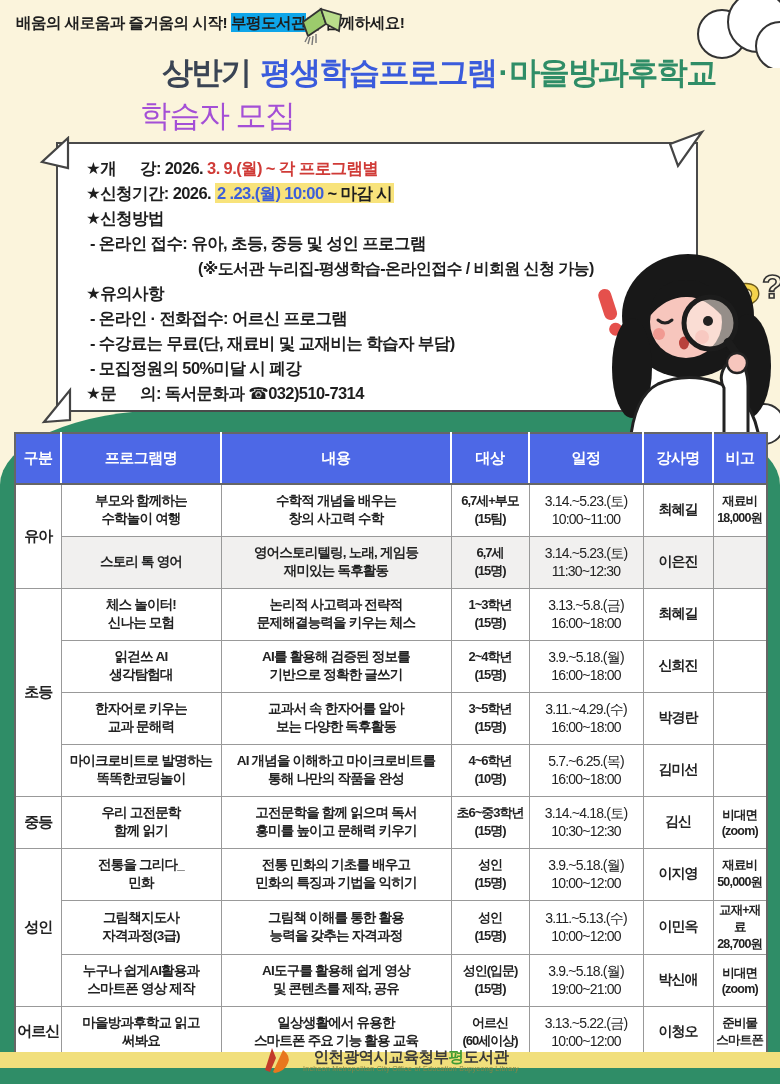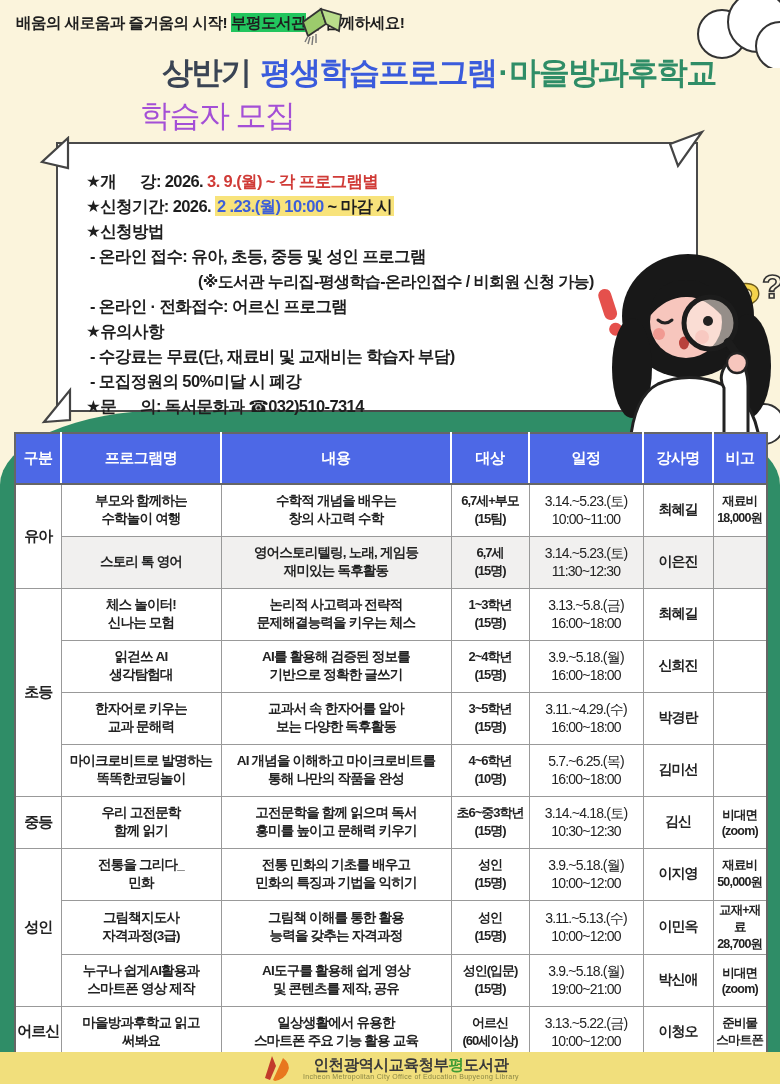--- a/index.html
+++ b/index.html
@@ -4,21 +4,21 @@
 <style>
   html,body{margin:0;padding:0;background:#e8e8e8;}
   .poster{
     position:relative;width:780px;height:1084px;overflow:hidden;
     background:#FBF4DC;
     font-family:"Liberation Sans","DejaVu Sans",sans-serif;
     color:#1e1e1e;
   }
   
   .tagline{position:absolute;left:16px;top:13px;font-size:15.5px;font-weight:700;letter-spacing:-0.5px;white-space:pre;}
-  .tagline .hl{background:#22c55e;padding:1px 0;}
+  .tagline .hl{background:#0ea5e9;padding:1px 0;}
   .book-svg{position:absolute;left:296px;top:0px;}
   .cloud-svg{position:absolute;left:684px;top:-10px;}
   .cloud2-svg{position:absolute;left:730px;top:398px;z-index:3;}
   
   .badge-2026{
     position:absolute;left:20px;top:58px;background:#F8E47E;border-radius:22px;
     padding:5px 15px;font-size:24px;font-weight:800;color:#2B3A55;letter-spacing:-1px;
   }
   .title-l1{position:absolute;left:124px;top:52px;font-size:31px;font-weight:800;letter-spacing:-1.5px;white-space:pre;margin-left:38px;}
   .title-l1 .semester{color:#3A4454;margin-right:10px;}
@@ -27,21 +27,21 @@
   .title-l1 .green{color:#2F8D67;}
   .title-l2{position:absolute;left:140px;top:95px;font-size:31px;font-weight:400;letter-spacing:-1.5px;color:#A44FD6;}
   
   .green-band{
     position:absolute;left:0;top:410px;width:780px;height:674px;background:#2F8D67;
     border-radius:170px 170px 0 0 / 75px 75px 0 0;z-index:1;
   }
   
   .notice-box{
     position:absolute;left:56px;top:142px;width:642px;height:270px;background:#fff;
-    border:2.5px solid #4a4a4a;z-index:2;box-sizing:border-box;padding:25px 0 0 28px;
+    border:2.5px solid #4a4a4a;z-index:2;box-sizing:border-box;padding:12px 0 0 28px;
   }
   .nline{height:25px;line-height:25px;font-size:16.5px;font-weight:700;white-space:pre;letter-spacing:-0.6px;}
   .nline .red{color:#D03B37;}
   .nline .blue{color:#3D5FD9;}
   .nline .hl{background:#F8E37B;padding:1px 2px;}
   .nline.indent{padding-left:112px;font-size:16px;}
   .ear{position:absolute;z-index:3;}
   
   .girl-svg{position:absolute;left:596px;top:236px;z-index:4;}
   
@@ -55,21 +55,21 @@
   td.shaded{background:#F1F0EF;}
   .c-group{font-size:15px;font-weight:700;letter-spacing:-1px;}
   .c-name{font-size:13.5px;font-weight:700;letter-spacing:-0.8px;}
   .c-desc{font-size:13.5px;font-weight:700;letter-spacing:-0.8px;}
   .c-target{font-size:13px;font-weight:700;letter-spacing:-1px;}
   .c-schedule{font-size:14px;font-weight:400;letter-spacing:-0.8px;}
   .c-teacher{font-size:14px;font-weight:700;letter-spacing:-1px;}
   .c-note{font-size:12.5px;font-weight:700;letter-spacing:-0.8px;}
   
   .footer{
-    position:absolute;left:0;top:1052px;width:780px;height:32px;background:#F1DF7C;z-index:6;
+    position:absolute;left:0;top:1052px;width:780px;height:16px;background:#F1DF7C;z-index:6;
     display:flex;align-items:center;justify-content:center;gap:8px;
   }
   .footer .names{display:flex;flex-direction:column;align-items:center;line-height:1.1;}
   .footer .kr{font-size:15.5px;font-weight:800;color:#3A3A3A;letter-spacing:-0.5px;}
   .footer .kr .green{color:#3E9B35;}
   .footer .en{font-size:7px;color:#8A8645;letter-spacing:0.3px;}
 </style>
 </head>
 <body>
 
@@ -97,22 +97,22 @@
   <svg class="cloud2-svg" width="54" height="50" viewBox="0 0 54 50">
     <circle cx="34" cy="26" r="20" fill="#fff" stroke="#333" stroke-width="2"></circle>
   </svg>
 
   <div class="notice-box">
     <div class="nline"><span>★개      강: 2026. </span><span class="red">3. 9.(월) ~ 각 프로그램별</span></div>
     <div class="nline"><span>★신청기간: 2026. </span><span class="hl"><span class="blue">2 .23.(월) 10:00</span><span> ~ 마감 시</span></span></div>
     <div class="nline">★신청방법</div>
     <div class="nline"> - 온라인 접수: 유아, 초등, 중등 및 성인 프로그램</div>
     <div class="nline indent">(※도서관 누리집-평생학습-온라인접수 / 비회원 신청 가능)</div>
+    <div class="nline">★유의사항</div>
     <div class="nline"> - 온라인 · 전화접수: 어르신 프로그램</div>
-    <div class="nline">★유의사항</div>
     <div class="nline"> - 수강료는 무료(단, 재료비 및 교재비는 학습자 부담)</div>
     <div class="nline"> - 모집정원의 50%미달 시 폐강</div>
     <div class="nline">★문      의: 독서문화과 ☎032)510-7314</div>
   </div>
 
   <svg class="ear" style="left:38px;top:136px;" width="34" height="36" viewBox="0 0 34 36">
     <polygon points="30,2 30,32 4,26" fill="#fff" stroke="#444" stroke-width="2.2"></polygon>
   </svg>
   <svg class="ear" style="left:666px;top:128px;" width="40" height="42" viewBox="0 0 40 42">
     <polygon points="4,16 36,4 12,38" fill="#fff" stroke="#444" stroke-width="2.2"></polygon>

